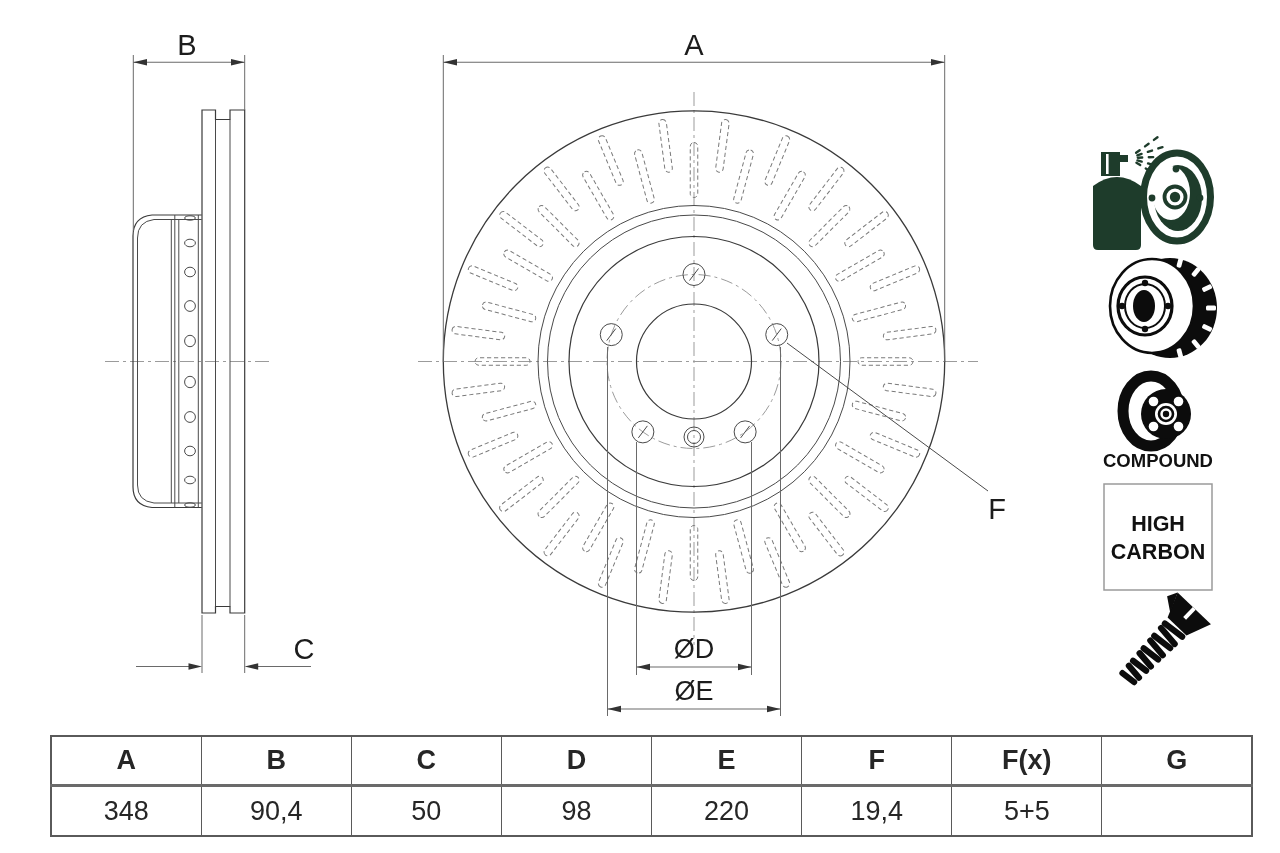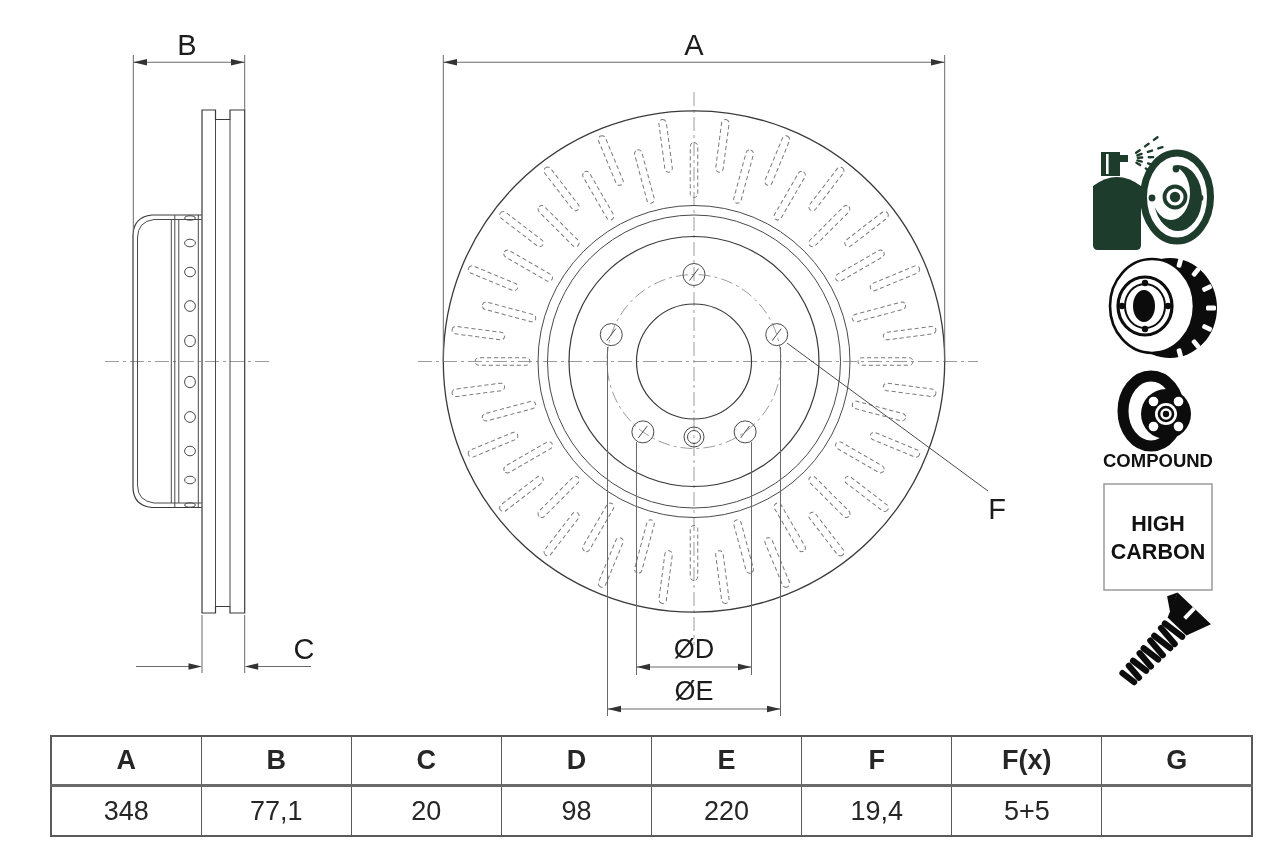--- a/index.html
+++ b/index.html
@@ -298,22 +298,22 @@
     <th>B</th>
     <th>C</th>
     <th>D</th>
     <th>E</th>
     <th>F</th>
     <th>F(x)</th>
     <th>G</th>
   </tr>
   <tr>
     <td>348</td>
-    <td>77,1</td>
-    <td>20</td>
+    <td>90,4</td>
+    <td>50</td>
     <td>98</td>
     <td>220</td>
     <td>19,4</td>
     <td>5+5</td>
     <td></td>
   </tr>
 </tbody>
     </table>
 
 </div>

